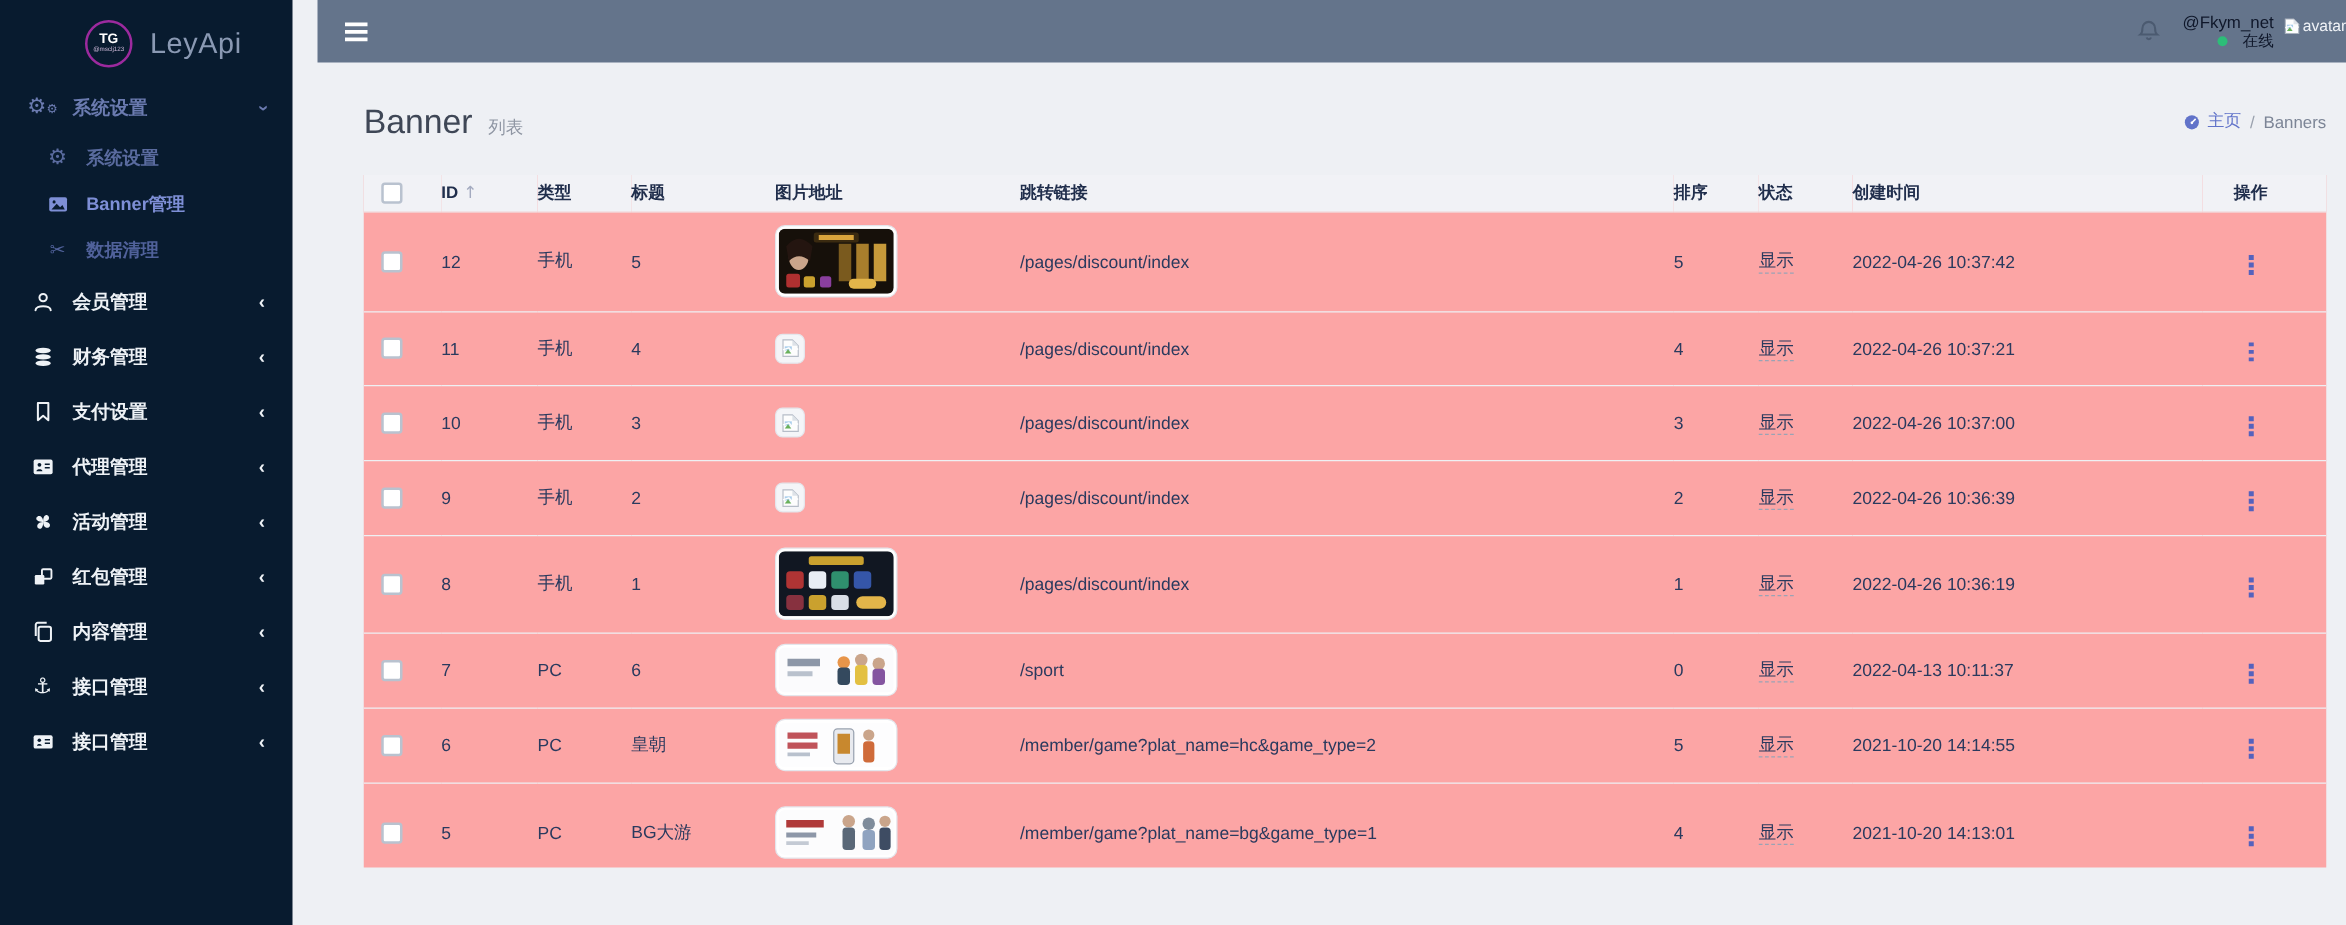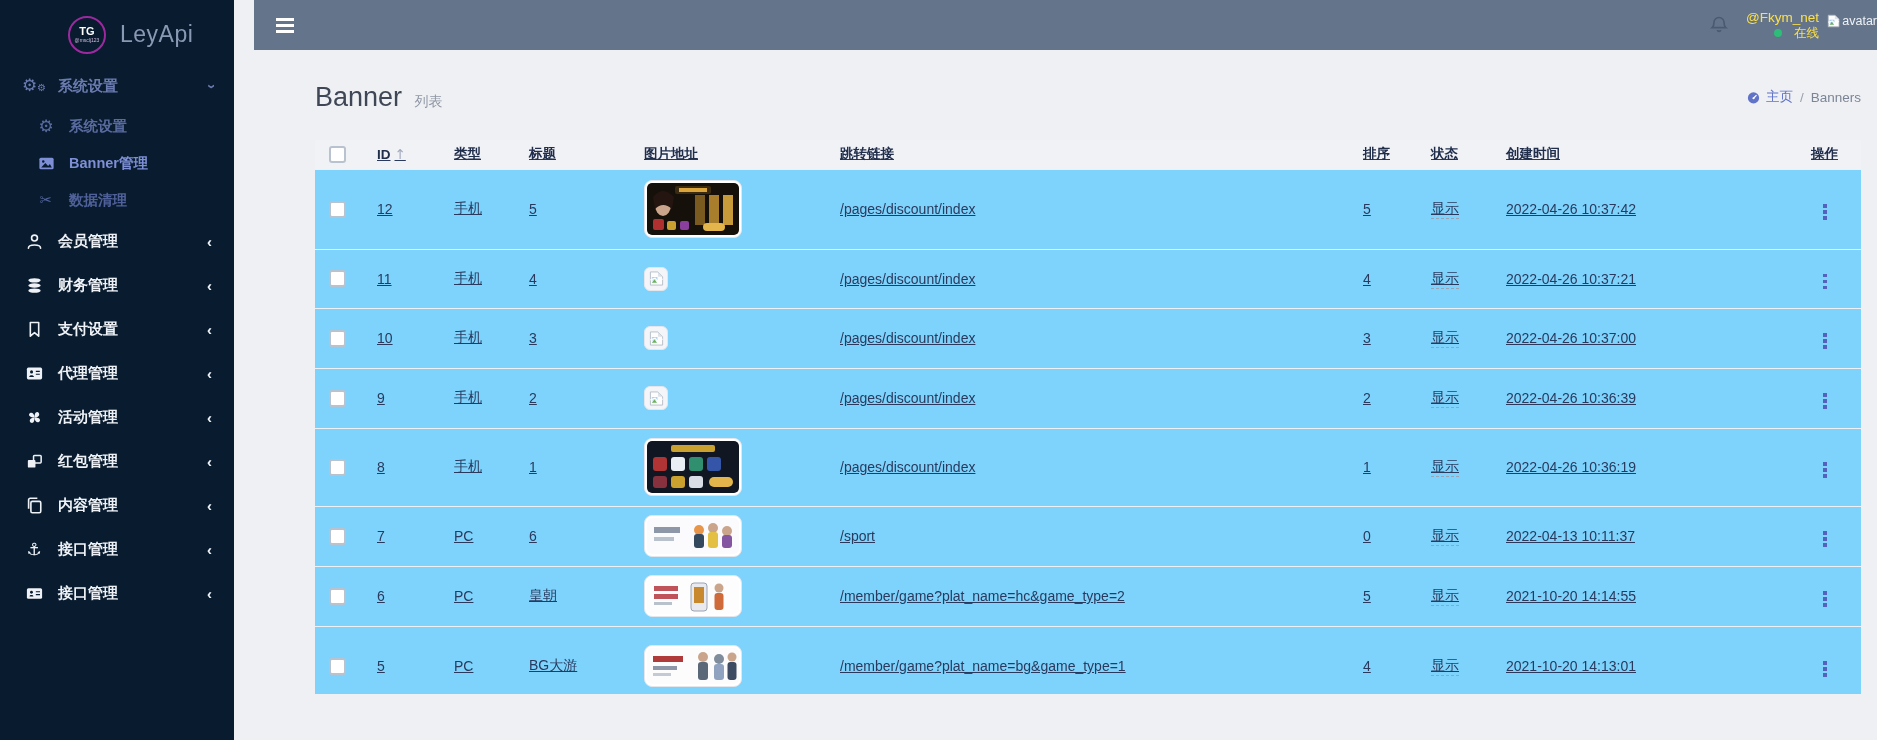--- a/index.html
+++ b/index.html
@@ -29,43 +29,43 @@
   .menu-item.sub .mi-icon { margin-right:13px; }
   .menu-item.sub-active { color:#7e8fd6; }
   .menu-item.sub-dim { color:#50619a; }
   
   .topbar { position:absolute; left:254px; top:0; right:0; height:50px; background:#64748b;
     display:flex; align-items:center; overflow:hidden; }
   .hamburger { margin-left:22px; cursor:pointer; }
   .hamburger i { display:block; width:18px; height:3px; background:#fff; margin:3px 0; }
   .top-right { margin-left:auto; display:flex; align-items:center; }
   .bell { width:22px; height:22px; margin-right:16px; cursor:pointer; }
-  .user-block { text-align:left; color:#fde047; margin-right:8px; }
+  .user-block { text-align:left; color:#0f172a; margin-right:8px; }
   .user-name { font-size:13.5px; line-height:16px; }
   .user-status { font-size:12.5px; line-height:15px; display:flex; align-items:center; justify-content:flex-end; gap:12px;}
   .online-dot { width:8px; height:8px; border-radius:50%; background:#2dbd78; display:inline-block; }
   .avatar-broken { display:flex; align-items:center; gap:2px; color:#f0f3f7; font-size:12.5px;
     width:50px; overflow:hidden; flex:none; margin-top:-8px; }
   
-  .content { position:absolute; left:254px; top:50px; right:0; bottom:0; padding:0 16px 0 37px;margin-left:24px; }
+  .content { position:absolute; left:254px; top:50px; right:0; bottom:0; padding:0 16px 0 37px; }
   .page-head { padding-top:30px; height:64px; display:flex; align-items:center; justify-content:space-between; }
   .title-t1 { font-size:27px; color:#3f4756; }
   .title-t2 { font-size:14px; color:#8f96a3; margin-left:8px; }
   .breadcrumb { display:flex; align-items:center; gap:7px; font-size:13.5px; color:#7c8596; }
   .crumb-home { color:#6173c9; display:flex; align-items:center; gap:5px; cursor:pointer;justify-content:center; }
   .crumb-sep { color:#9aa1ae; }
   .toolbar { margin-top:15px; display:flex; align-items:center; }
   .btn { height:31px; display:inline-flex; align-items:center; gap:7px; padding:0 13px;
     background:#fff; border:1px solid #b5bee8; border-radius:4px; color:#5866c0; font-size:14px; cursor:pointer; }
   .btn svg { width:15px; height:15px; }
   .btn + .btn { margin-left:12px; }
   .btn-add { margin-left:auto; }
   .plus { font-size:16px; line-height:14px; }
   
-  .card { margin-top:26px; background:#7dd3fc; height:554px; overflow:hidden;text-decoration:underline; }
+  .card { margin-top:26px; background:#fca5a5; height:554px; overflow:hidden; }
   table { width:100%; border-collapse:collapse; table-layout:fixed; }
   thead th { background:#f1f2f6; height:29px; text-align:left; font-size:13.5px; font-weight:bold; color:#202e4c; padding:0; }
   th.c-check, td.c-check { padding-left:14px; }
   th.c-op, td.c-op { padding-left:25px; }
   tbody td { border-top:1px solid #eef0f3; font-size:14px; color:#2a3a5e; padding:0; vertical-align:middle; }
   tr.h80 td { height:80px; } tr.h78 td { height:78px; } tr.h60 td { height:60px; } tr.h59 td { height:59px; }
   .sort-arrow { color:#a3aabf; font-weight:normal; margin-left:4px; font-family:"DejaVu Sans", sans-serif; }
   .checkbox { width:17px; height:17px; border:2px solid #b9c2cf; border-radius:3px; background:#fff; cursor:pointer; }
   .status-editable { border-bottom:1px dashed #9aa3b5; padding-bottom:2px; cursor:pointer; }
   .dots { margin-left:8px; cursor:pointer; display:inline-flex; flex-direction:column; gap:2.5px; padding:4px; }

